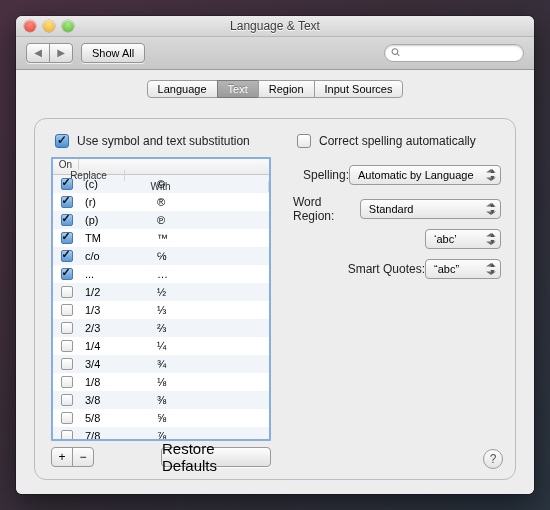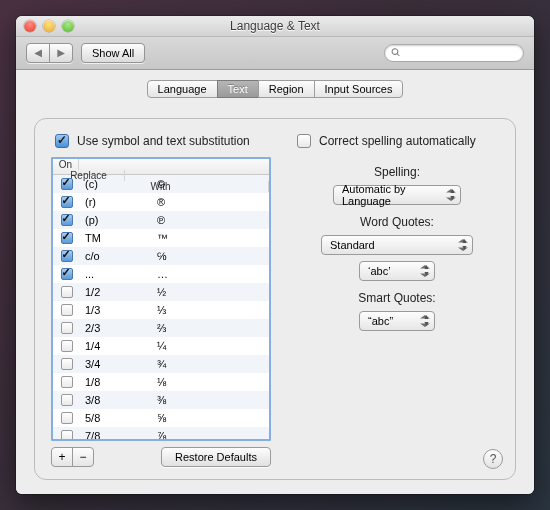--- a/index.html
+++ b/index.html
@@ -227,33 +227,31 @@
   .plusminus .sq:last-child { border-radius: 0 4px 4px 0; margin-left:-1px;}
   .restore {
     margin-left: auto;
     width: 110px;
   }
   .btn {
     height: 20px;
     background: linear-gradient(#fdfdfd,#e1e1e1);
     border: 1px solid #9a9a9a;
     border-radius: 4px;
-    font-size: 11px;
+    font-size: 15px;
     display:flex; align-items:center; justify-content:center;
     box-shadow: 0 1px 0 rgba(255,255,255,0.8);
   }
 
   .formrow {
     display: flex;
     align-items: center;
     justify-content: flex-end;
-    gap: 6px;
     margin-bottom: 10px;
     font-size: 12px;
-    flex-direction: column;
   }
   .formrow .lbl { color: #222; }
   .popup {
     height: 20px;
     background: linear-gradient(#fdfdfd,#e6e6e6);
     border: 1px solid #9a9a9a;
     border-radius: 4px;
     display: flex; align-items: center;
     padding: 0 18px 0 8px;
     position: relative;
@@ -458,31 +456,31 @@
         </div>
 
         <div class="rightcol">
           <label class="chklabel" style="margin-bottom:14px;">
             <input type="checkbox" class="aqua" style="">
             <span>Correct spelling automatically</span>
           </label>
 
           <div class="formrow">
             <span class="lbl">Spelling:</span>
-            <div class="popup" style="width:128px;">
+            <div class="popup" style="width:152px;">
               <span>Automatic by Language</span>
               <span class="arrows">
                   <span>▲</span>
                   <span>▼</span>
                 </span>
             </div>
           </div>
 
           <div class="formrow">
-            <span class="lbl">Word Quotes:</span>
+            <span class="lbl">Word Region:</span>
             <div class="popup" style="width:152px;">
               <span>Standard</span>
               <span class="arrows">
                   <span>▲</span>
                   <span>▼</span>
                 </span>
             </div>
           </div>
 
           <div class="formrow" style="margin-top:-4px;">

